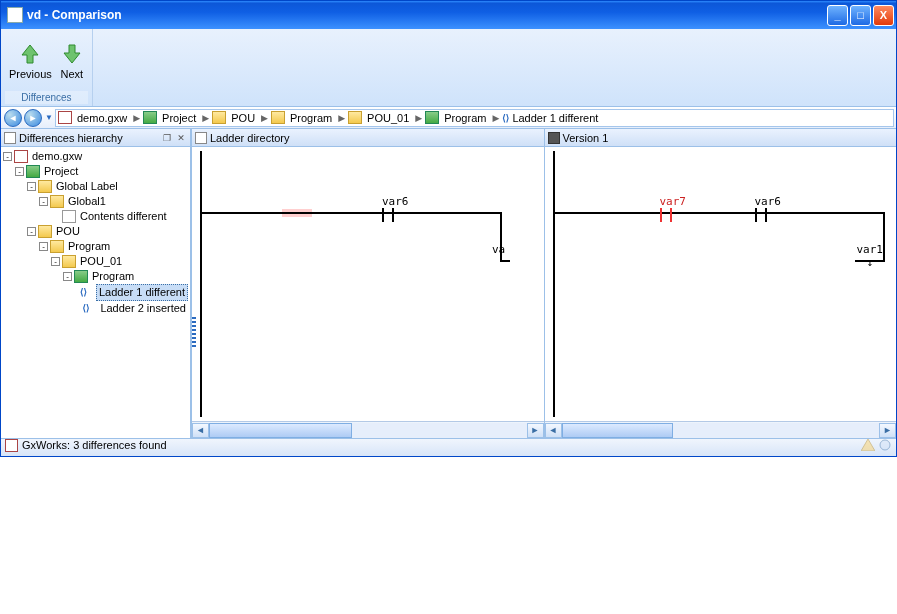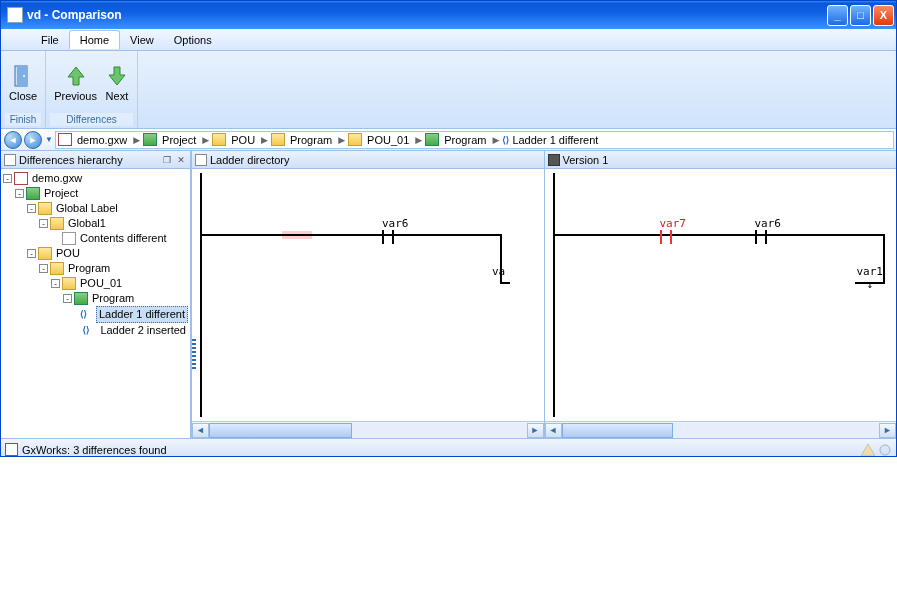--- a/index.html
+++ b/index.html
@@ -60,62 +60,43 @@
 .contact .bar{width:2px;height:14px;background:#000}
 .contact .gap{width:8px}
 .contact.diff .bar{background:#e33}
 .coil{position:absolute;display:flex;flex-direction:column;align-items:center}
 .coil .nm{font-family:monospace;font-size:11px}
 .hscroll{height:17px;background:linear-gradient(to bottom,#eef4fc,#d3e2f6);display:flex;align-items:center;border-top:1px solid #b3c9e6}
 .sbtn{width:17px;height:15px;background:linear-gradient(to bottom,#f3f8ff,#cfe0f7);border:1px solid #9cc0e8;display:flex;align-items:center;justify-content:center;font-size:9px;color:#3a6ea5}
 .strack{flex:1;height:15px;background:#e6eefb;position:relative}
 .sthumb{position:absolute;top:0;height:15px;background:linear-gradient(to bottom,#dceaff,#aecbf4);border:1px solid #7faee3}
 .bluemark{position:absolute;left:0;top:170px;width:4px;height:30px;background:repeating-linear-gradient(to bottom,#2a6ac0 0 2px,transparent 2px 4px)}
-.statusbar{height:18px;background:linear-gradient(to bottom,#f0f5fd,#d7e5f8);border-top:1px solid #9cc0e8;display:flex;align-items:flex-end;padding:0 4px}
+.statusbar{height:18px;background:linear-gradient(to bottom,#f0f5fd,#d7e5f8);border-top:1px solid #9cc0e8;display:flex;align-items:flex-start;padding:0 4px}
 .statusbar .sicon{width:13px;height:13px;border:1px solid #a44;background:#fff;margin-right:4px}
 .statusbar .sp{flex:1}
 .status-tri{width:14px;height:12px;margin-left:3px;opacity:.45}
 .redblob{position:absolute;background:#fbb;opacity:.7}
 </style>
 </head>
 <body>
 
 <div class="window">
 
   <div class="titlebar">
     <div class="icon"></div>
     <div class="title">vd - Comparison</div>
     <div class="tcontrols">
       <div class="tcbtn min">_</div>
       <div class="tcbtn max">□</div>
       <div class="tcbtn cls">X</div>
     </div>
   </div>
 
-  <div class="menubar">
-    <div class="menuitem">File</div>
-    <div class="menuitem active">Home</div>
-    <div class="menuitem">View</div>
-    <div class="menuitem">Options</div>
-  </div>
 
   <div class="ribbon">
-    <div class="rgroup">
-      <div class="bts">
-        <div class="rbtn">
-          <svg class="glyph" viewBox="0 0 24 24">
-              <rect x="4" y="2" width="12" height="20" fill="#cfe0f7" stroke="#3a6ea5"></rect>
-              <rect x="6" y="2" width="10" height="20" fill="#7faee3"></rect>
-              <circle cx="13" cy="12" r="1" fill="#fff"></circle>
-            </svg>
-          <div class="lbl">Close</div>
-        </div>
-      </div>
-      <div class="rgrouplbl">Finish</div>
-    </div>
     <div class="rgroup">
       <div class="bts">
         <div class="rbtn">
           <svg class="glyph" viewBox="0 0 24 24">
               <path d="M12 3 L20 13 L15 13 L15 21 L9 21 L9 13 L4 13 Z" fill="#6ec36e" stroke="#2e8a2e"></path>
             </svg>
           <div class="lbl">Previous</div>
         </div>
         <div class="rbtn">
           <svg class="glyph" viewBox="0 0 24 24">

